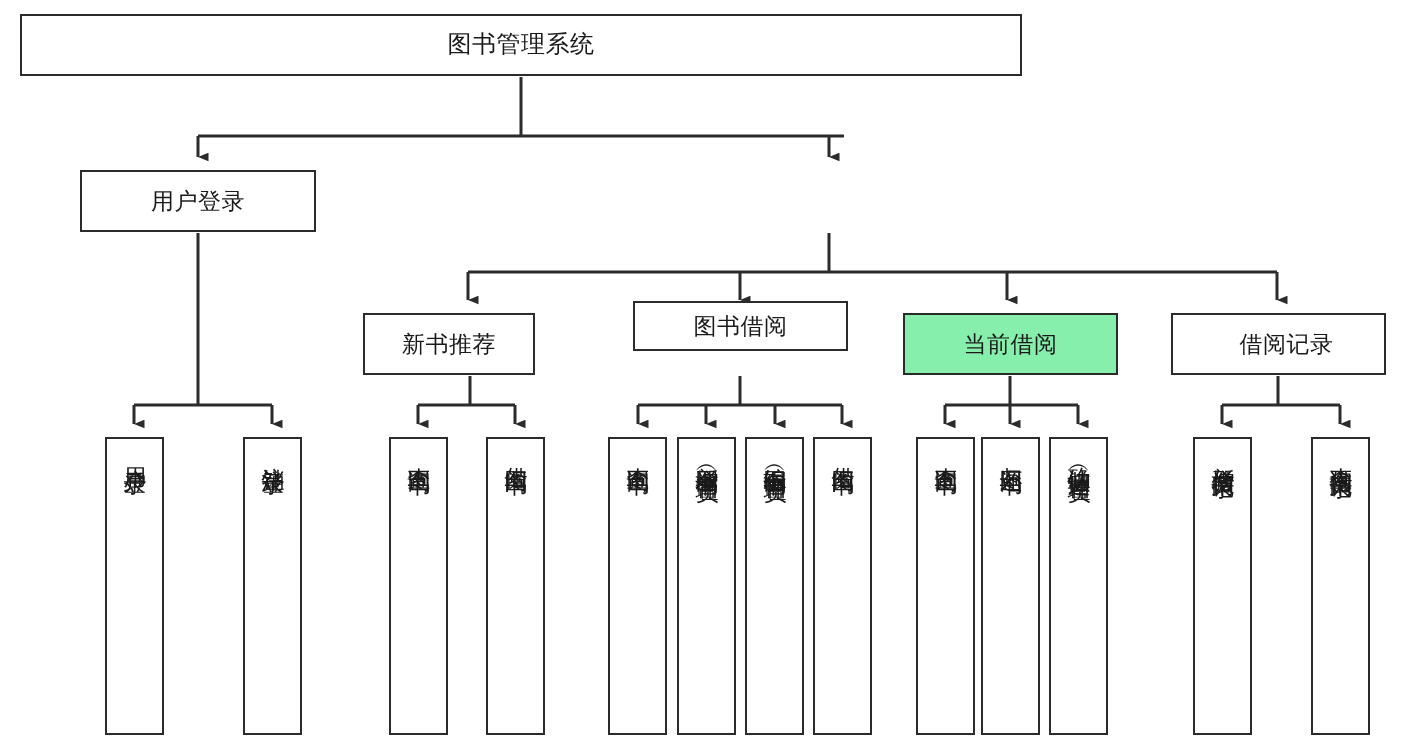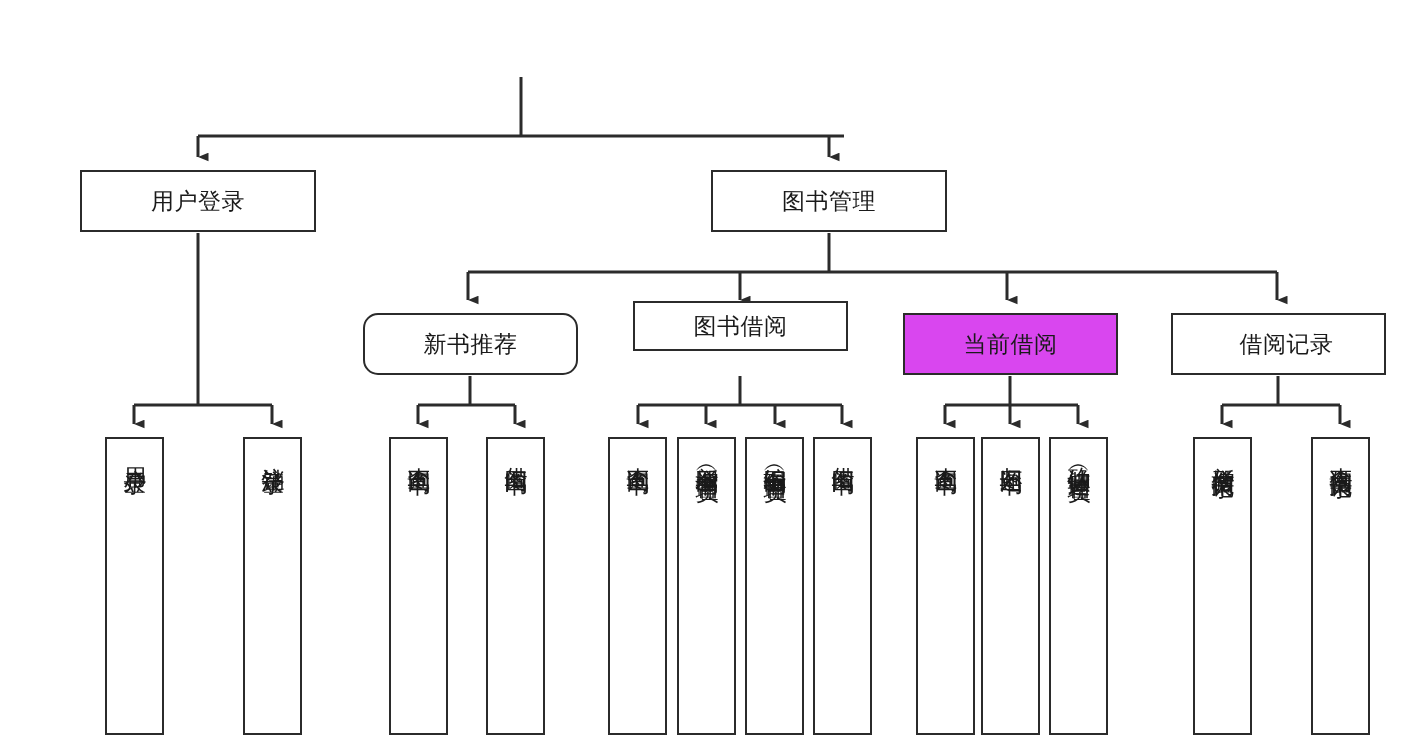--- a/index.html
+++ b/index.html
@@ -136,38 +136,38 @@
 
     <g stroke="#2b2b2b" stroke-width="3" fill="none">
 
       <path d="M 1278 376 L 1278 405"></path>
       <path d="M 1222 405 L 1340 405"></path>
       <path d="M 1222 405 L 1222 424" marker-end="url(#arrowhead)"></path>
       <path d="M 1340 405 L 1340 424" marker-end="url(#arrowhead)"></path>
     </g>
   </svg>
 
+  <div class="node-box horiz root" style="left: 20px; top: 14px; width: 1002px; height: 62px; border-color: rgb(43, 43, 43); background: rgb(255, 255, 255);">
+    <span class="node-label" style="color: rgb(26, 26, 26);">图书管理系统</span>
+  </div>
 
   <div class="node-box horiz" style="left: 80px; top: 170px; width: 236px; height: 62px; border-color: rgb(43, 43, 43); background: rgb(255, 255, 255);">
     <span class="node-label" style="color: rgb(26, 26, 26);">用户登录</span>
   </div>
 
-  <div class="node-box horiz" style="left: 711px; top: 170px; width: 236px; height: 62px; border-color: rgb(43, 43, 43); background: rgb(255, 255, 255);">
-    <span class="node-label" style="color: rgb(26, 26, 26);">图书管理</span>
-  </div>
-
-  <div class="node-box horiz" style="left: 363px; top: 313px; width: 215px; height: 62px; border-color: rgb(43, 43, 43); background: rgb(255, 255, 255); border-radius: 15px;">
+
+  <div class="node-box horiz" style="left: 363px; top: 313px; width: 172px; height: 62px; border-color: rgb(43, 43, 43); background: rgb(255, 255, 255);">
     <span class="node-label" style="color: rgb(26, 26, 26);">新书推荐</span>
   </div>
 
   <div class="node-box horiz" style="left: 633px; top: 301px; width: 215px; height: 50px; border-color: rgb(43, 43, 43); background: rgb(255, 255, 255);">
     <span class="node-label" style="color: rgb(26, 26, 26);">图书借阅</span>
   </div>
 
-  <div class="node-box horiz" style="left: 903px; top: 313px; width: 215px; height: 62px; border-color: rgb(43, 43, 43); background: #d946ef;">
+  <div class="node-box horiz" style="left: 903px; top: 313px; width: 215px; height: 62px; border-color: rgb(43, 43, 43); background: #86efac;">
     <span class="node-label" style="color: rgb(26, 26, 26);">当前借阅</span>
   </div>
 
   <div class="node-box horiz" style="left: 1171px; top: 313px; width: 215px; height: 62px; border-color: rgb(43, 43, 43); background: rgb(255, 255, 255);">
     <span class="node-label" style="color: rgb(26, 26, 26); margin-left: 16px;">借阅记录</span>
   </div>
 
   <div class="node-box vert" style="left: 105px; top: 437px; width: 59px; height: 298px; border-color: rgb(43, 43, 43); background: rgb(255, 255, 255);">
     <span class="node-label" style="color: rgb(26, 26, 26);">用户登录</span>
   </div>

